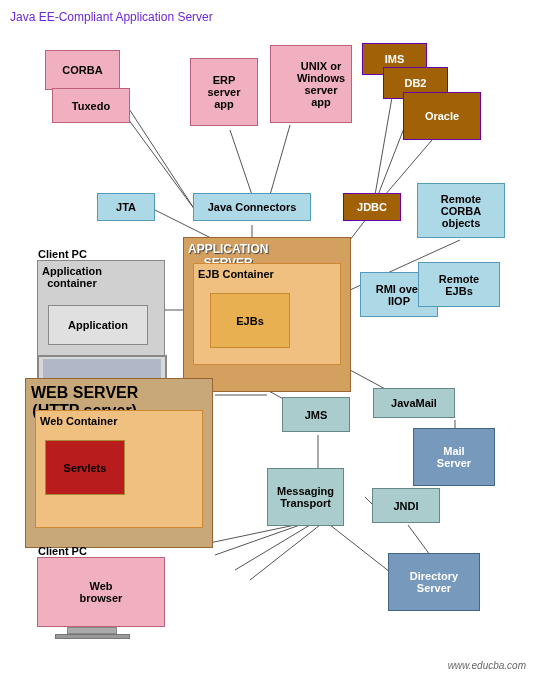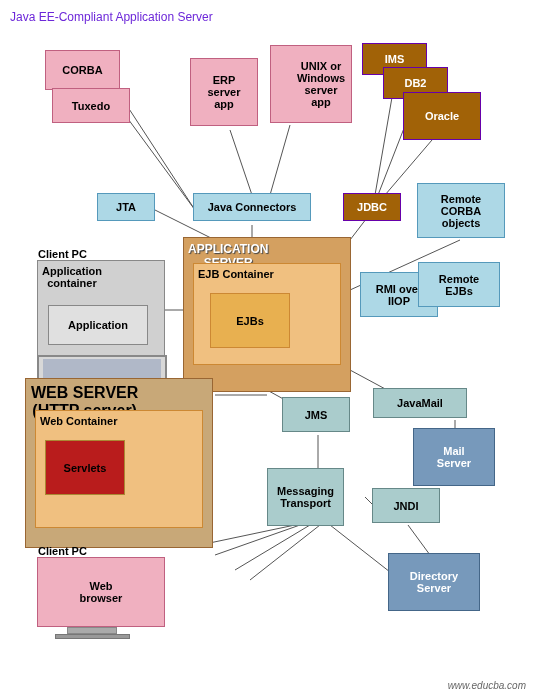--- a/index.html
+++ b/index.html
@@ -51,21 +51,21 @@
     .lines-svg {
       position: absolute;
       top: 0;
       left: 0;
       width: 536px;
       height: 695px;
       pointer-events: none;
     }
     .watermark {
       position: absolute;
-      bottom: 4px;
+      bottom: 24px;
       right: 10px;
       font-size: 10px;
       color: #666;
       font-style: italic;
     }
   </style>
 </head>
 <body>
 
 <div class="diagram-container">
@@ -222,21 +222,21 @@
 
   <div class="box" style="left:45px;top:440px;width:80px;height:55px;background:#b91c1c;border-color:#aa8833;">
     <span>Servlets</span>
   </div>
 
 
   <div class="box box-teal" style="left:282px;top:397px;width:68px;height:35px;">
     <span>JMS</span>
   </div>
 
-  <div class="box box-teal" style="left:373px;top:388px;width:94px;height:30px;">
+  <div class="box box-teal" style="left:373px;top:388px;width:82px;height:30px;">
     <span>JavaMail</span>
   </div>
 
   <div class="box box-steelblue" style="left:413px;top:428px;width:82px;height:58px;">
     <span style="white-space:pre-line;color:white;">Mail
 Server</span>
   </div>
 
   <div class="box box-teal" style="left:267px;top:468px;width:77px;height:58px;">
     <span style="white-space:pre-line;">Messaging

